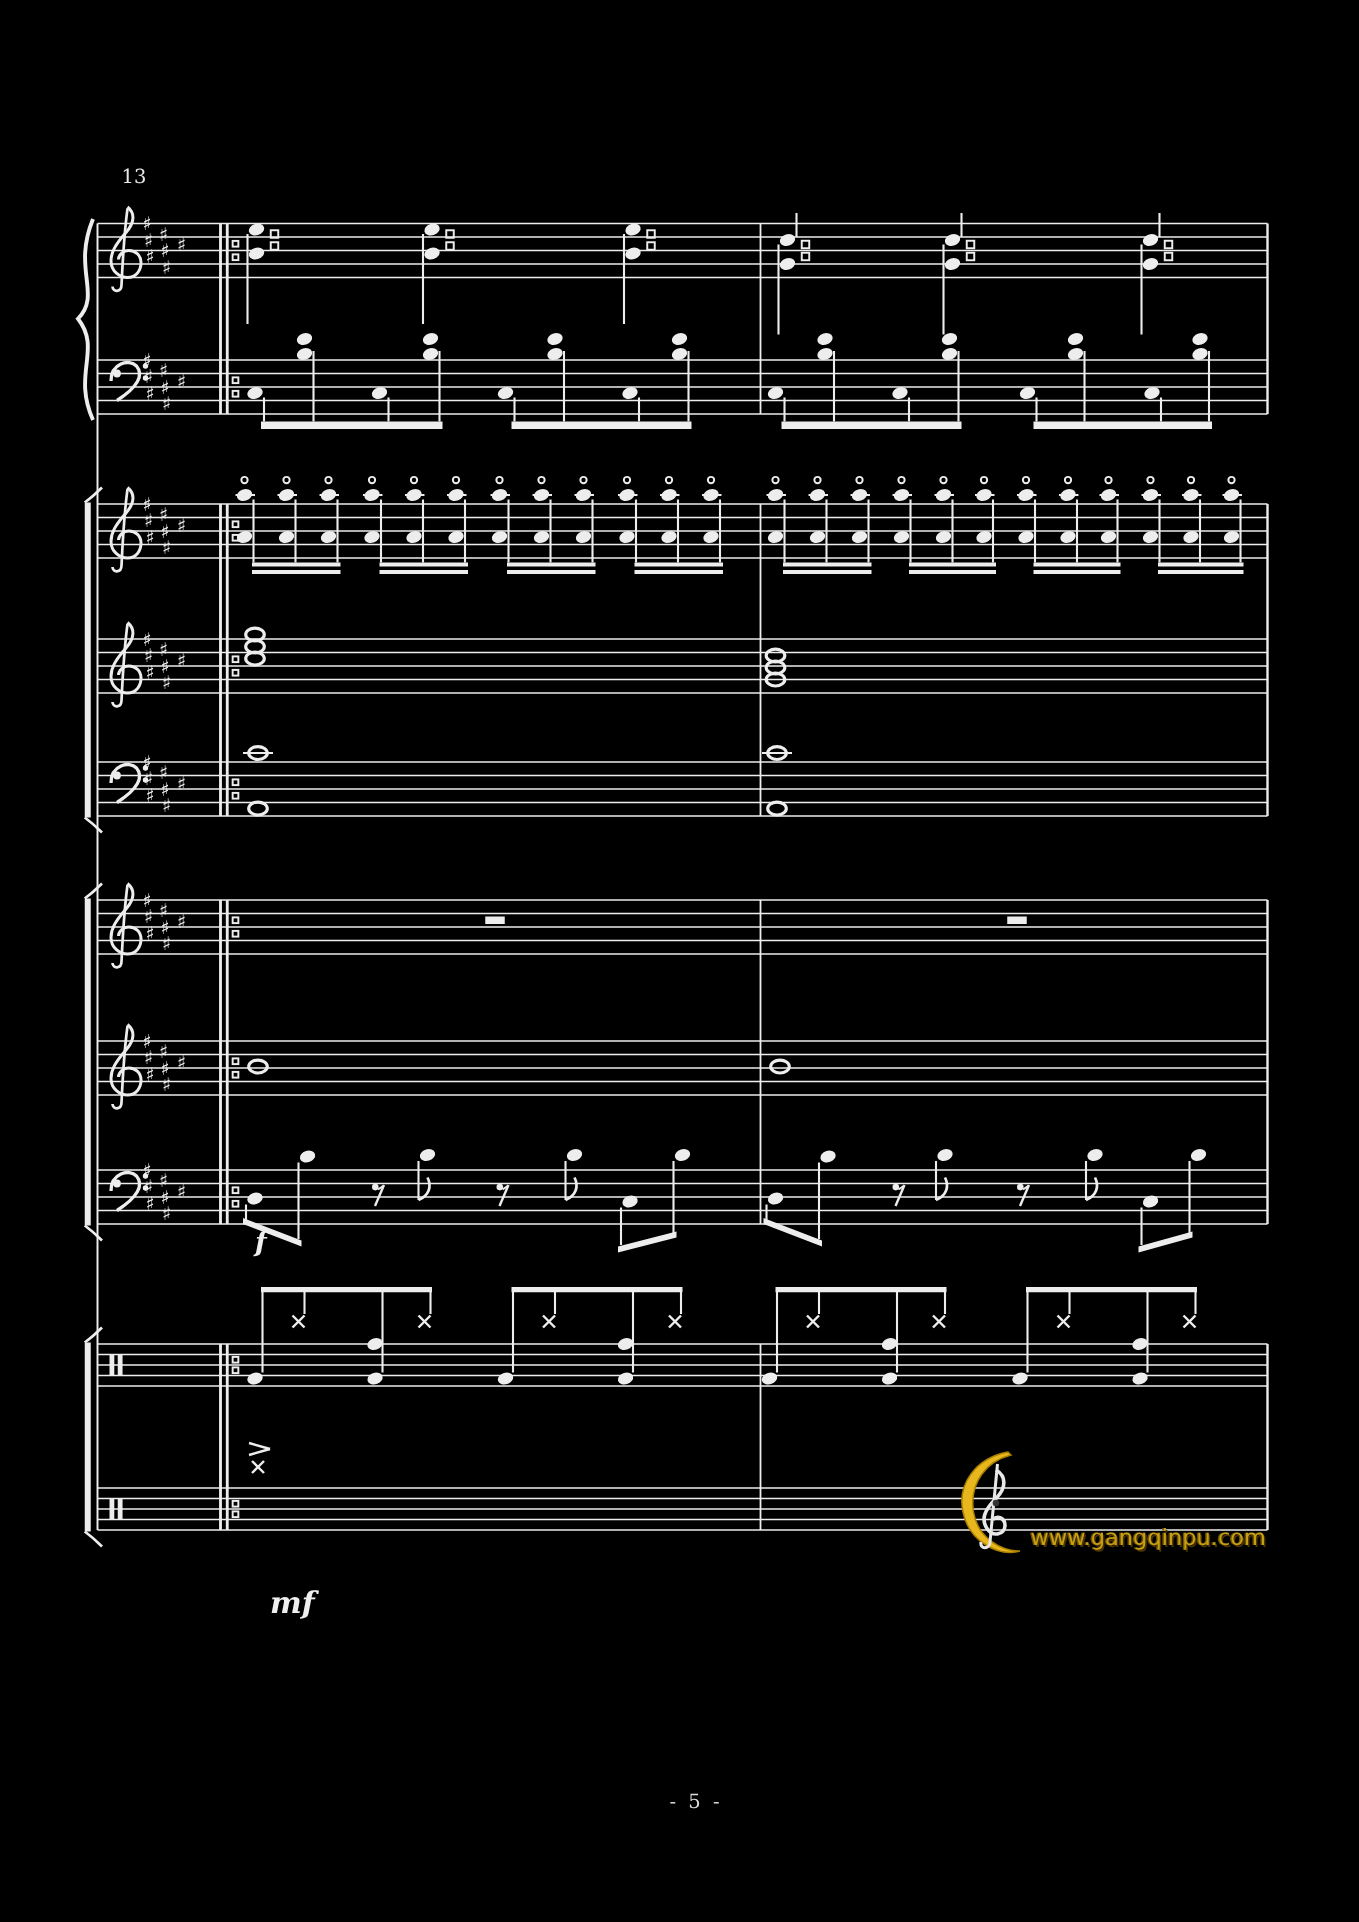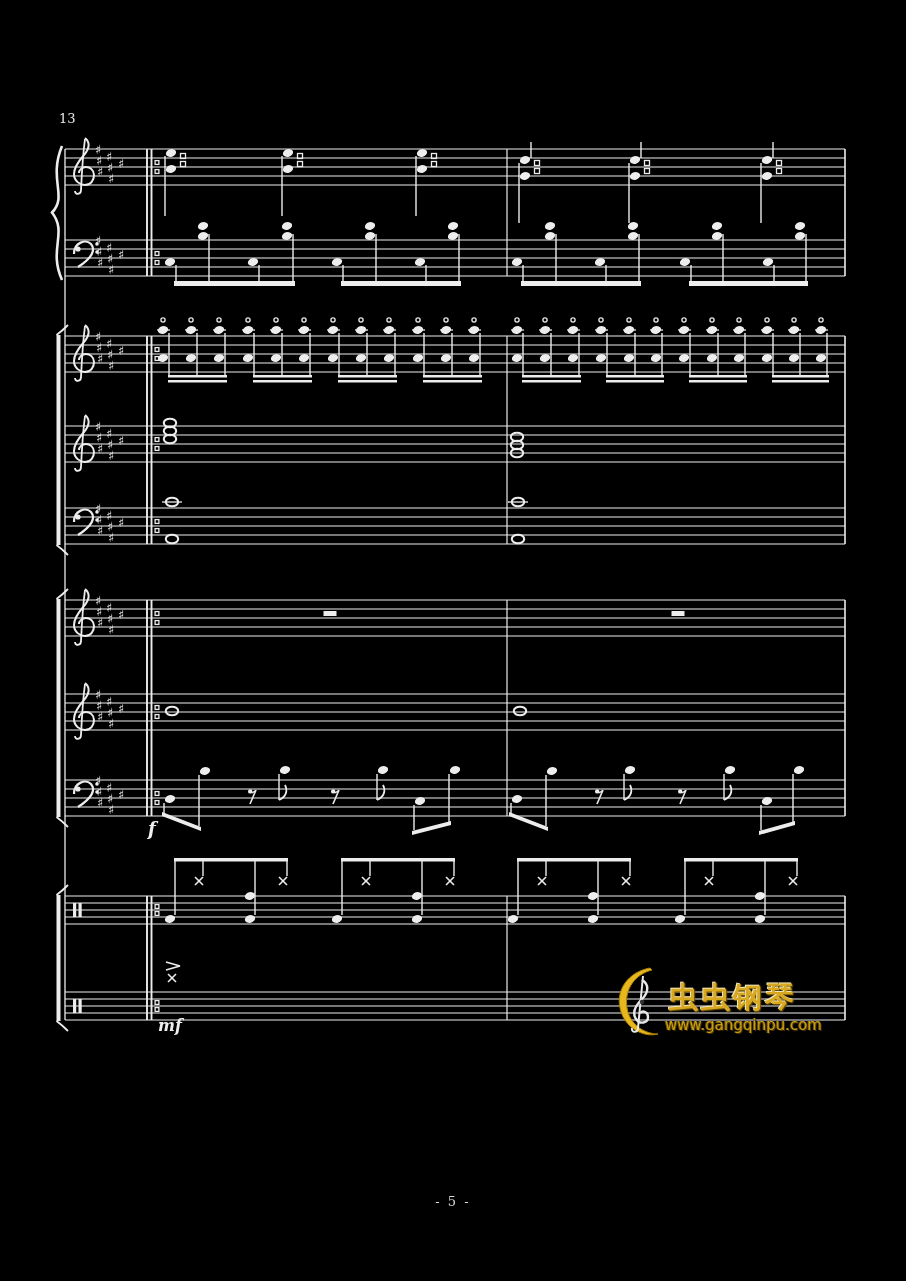--- a/index.html
+++ b/index.html
@@ -1,22 +1,22 @@
 <!DOCTYPE html>
 <html><head>
 <meta charset="utf-8">
 <style>
   html,body{margin:0;padding:0;background:#000;}
   .page{position:relative;width:906px;height:1281px;background:#000;overflow:hidden;
         font-family:"DejaVu Sans",sans-serif;}
-  .ovl{position:absolute;white-space:nowrap;}
+  .ovl{position:absolute;white-space:nowrap;margin-left:22px;}
   .measure-no{left:59px;top:111px;font:13px "DejaVu Serif",serif;color:#e8e8e8;}
   .dyn{font-style:italic;font-weight:bold;font-family:"DejaVu Serif",serif;color:#efefef;}
   .dyn-f{left:148px;top:818px;font-size:18px;}
-  .dyn-mf{left:158px;top:1016px;font-size:16px;}
+  .dyn-mf{left:158px;top:1056px;font-size:20px;}
   .page-no{left:0;right:0;top:1194px;text-align:center;
            font:13px "DejaVu Serif",serif;color:#d8d8d8;letter-spacing:2px;}
   .wm{left:612px;top:964px;width:220px;height:80px;}
   .wm-logo{position:absolute;left:0;top:2px;}
   .wm-title{position:absolute;left:57px;top:14px;font-size:29px;font-weight:bold;
             letter-spacing:3px;color:#d9a821;
             text-shadow:-1px -1px 0 #efe6c0,1px 1px 1px #6b5200,0 0 2px #9c7b00;}
   .wm-url{position:absolute;left:53px;top:52px;font-size:15px;font-weight:normal;
           color:#c99f12;text-shadow:1px 1px 0 #4a3400,-1px 0 0 #6b5200;}
 </style>
@@ -560,16 +560,15 @@
   <div class="ovl dyn dyn-mf">mf</div>
   <div class="ovl page-no">- 5 -</div>
 
   <div class="ovl wm">
     <svg class="wm-logo" width="58" height="74" viewBox="0 0 58 74">
       <path d="M38,2 C16,6 4,24 8,42 C12,62 32,72 46,68 C34,68 18,60 15,42 C12,22 24,8 40,4 Z" fill="#e8b71e" stroke="#a87f00" stroke-width="1"></path>
       <path d="M30,14 C37,18 37,26 30,33 C22,41 20,47 24,53 C28,59 36,57 36,51 C36,46 31,44 28,47" fill="none" stroke="#e8e8e8" stroke-width="2.4"></path>
       <path d="M31,10 L26,62 C26,67 19,67 20,62" fill="none" stroke="#e8e8e8" stroke-width="2"></path>
       <circle cx="30" cy="36" r="2.2" fill="#333"></circle>
     </svg>
-    <div class="wm-title">虫虫钢琴</div>
     <div class="wm-url">www.gangqinpu.com</div>
   </div>
 </div>
 
 </body></html>

